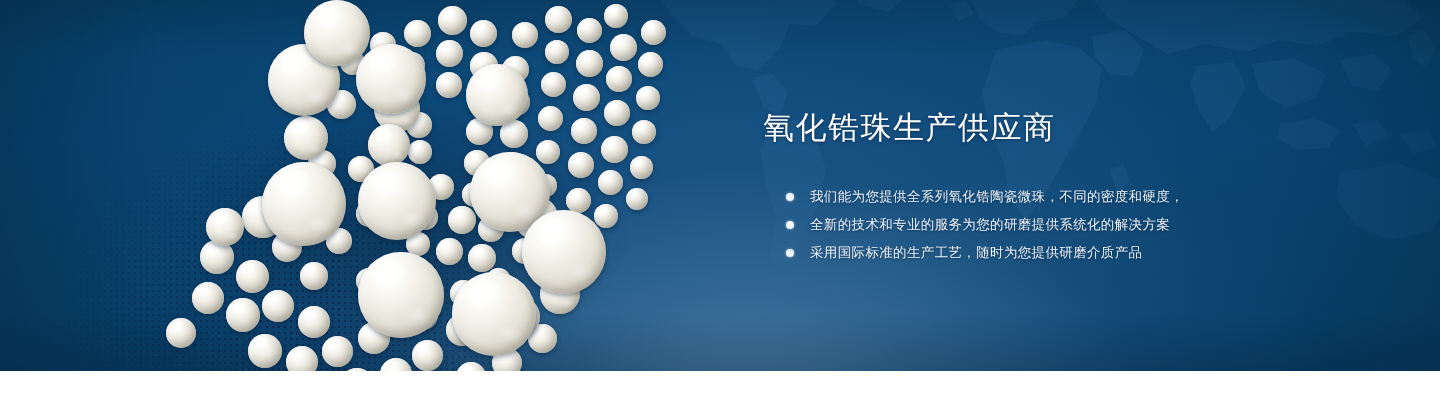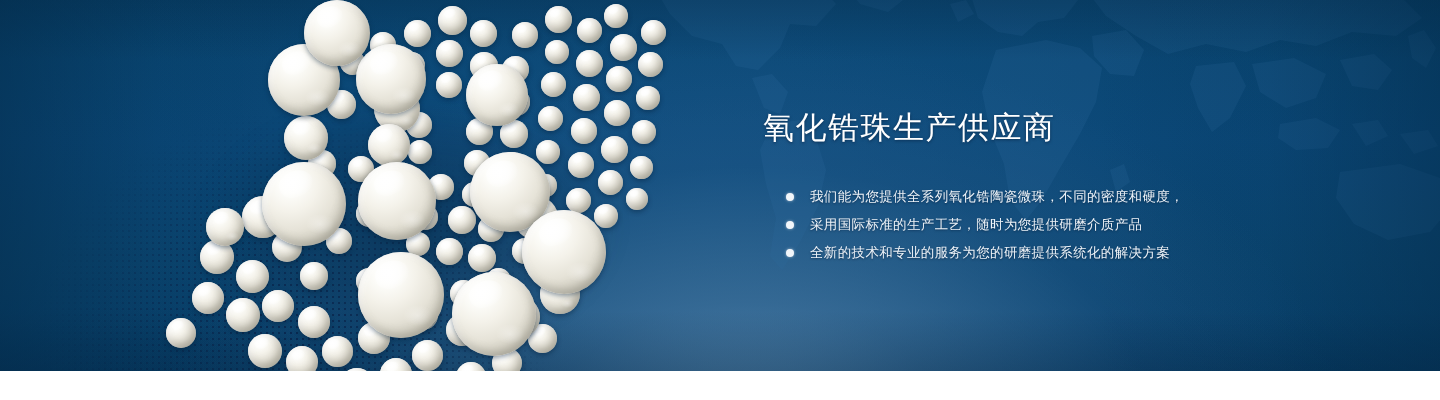--- a/index.html
+++ b/index.html
@@ -317,22 +317,22 @@
   <div class="content">
     <h1 class="title">氧化锆珠生产供应商</h1>
 
     <ul class="bullets">
       <li class="bullet">
         <span class="dot"></span>
         <span class="line">我们能为您提供全系列氧化锆陶瓷微珠，不同的密度和硬度，</span>
       </li>
       <li class="bullet">
         <span class="dot"></span>
-        <span class="line">采用国际标准的生产工艺，随时为您提供研磨介质产品</span>
+        <span class="line">全新的技术和专业的服务为您的研磨提供系统化的解决方案</span>
       </li>
       <li class="bullet">
         <span class="dot"></span>
-        <span class="line">全新的技术和专业的服务为您的研磨提供系统化的解决方案</span>
+        <span class="line">采用国际标准的生产工艺，随时为您提供研磨介质产品</span>
       </li>
     </ul>
   </div>
 
 </div>
 
 </body></html>

